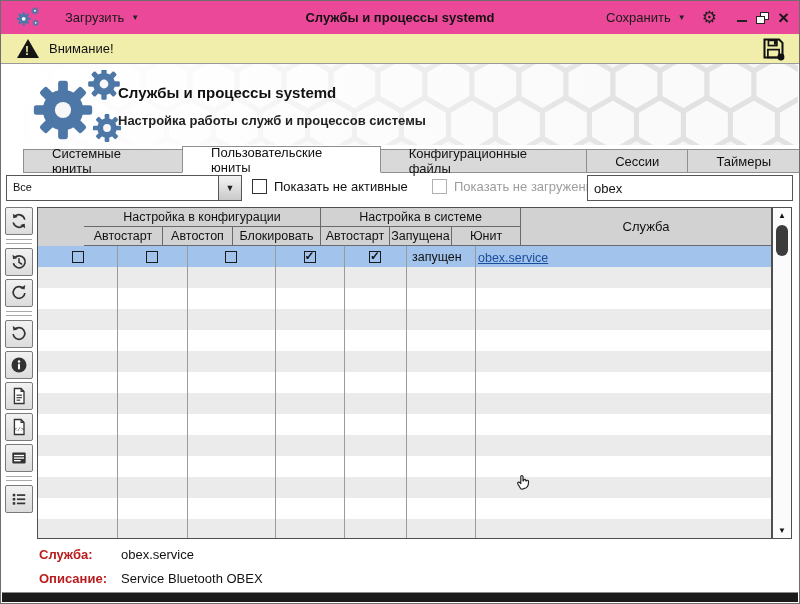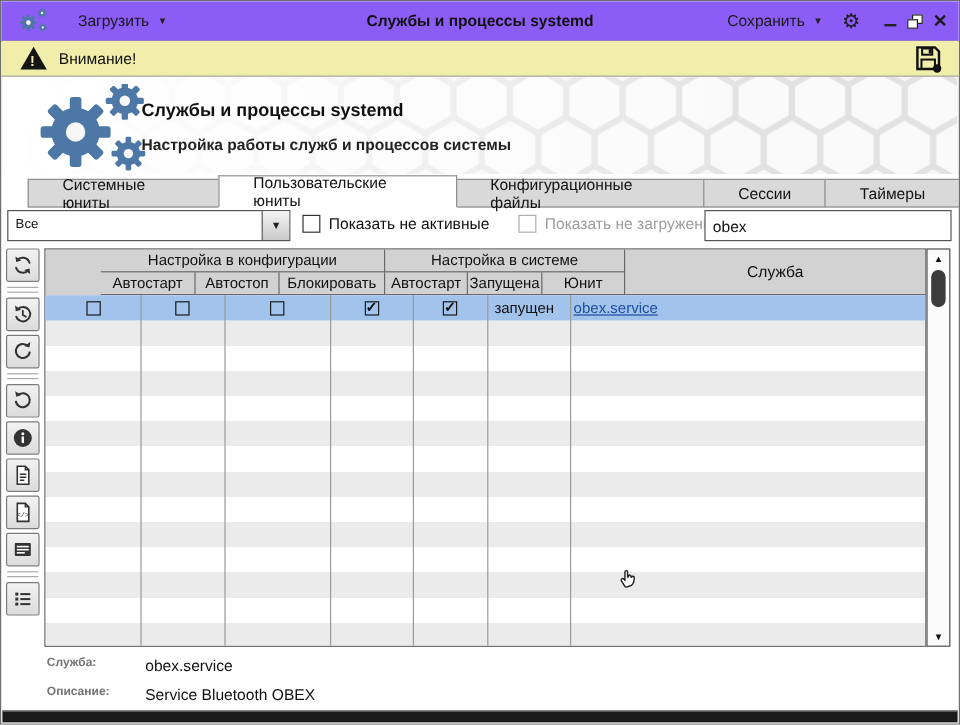--- a/index.html
+++ b/index.html
@@ -4,21 +4,21 @@
 <style>
   * { box-sizing: border-box; margin: 0; padding: 0; }
   html,body { background:#e8e8e8; font-family:"Liberation Sans", sans-serif; }
   .window {
     position:relative; width:800px; height:604px; background:#fff;
     border:1px solid #6e6e6e; overflow:hidden;
   }
   
   .titlebar {
     position:absolute; top:0; left:0; right:0; height:34px;
-    background:#8b5cf6; border-bottom:1px solid #4a4a4a;
+    background:#ec4899; border-bottom:1px solid #4a4a4a;
     display:flex; align-items:center;
   }
   .app-gears { margin-left:12px; }
   .menu-btn { display:flex; align-items:center; gap:7px; margin-left:20px;
     font-size:13px; color:#1a1a1a; cursor:default; }
   .dd-arrow { font-size:8px; color:#222; line-height:1; }
   .tb-title { position:absolute; left:50%; transform:translateX(-50%);
     font-size:13px; font-weight:bold; color:#111; white-space:nowrap; }
   .tb-right { margin-left:auto; display:flex; align-items:center; gap:16px; padding-right:10px; }
   .gear-glyph { font-size:17px; color:#1c1c1c; line-height:1; }
@@ -103,21 +103,21 @@
   .scrollbar { position:absolute; left:771px; top:1px; width:20px; height:332px;
     border:1px solid #4f4f4f; background:#fbfbfb; }
   .sb-btn { position:absolute; left:0; right:0; height:15px; display:flex;
     align-items:center; justify-content:center; font-size:8px; color:#111; }
   .sb-up { top:0; } .sb-down { bottom:0; }
   .sb-thumb { position:absolute; top:17px; left:3px; width:12px; height:31px;
     background:#3c3c3c; border-radius:6px; }
   
   .details { position:absolute; top:546px; left:38px; }
   .drow { display:flex; margin-bottom:9px; }
-  .dlabel { width:82px; font-size:10px; font-weight:600; color:#737373; }
+  .dlabel { width:82px; font-size:13px; font-weight:600; color:#b91c1c; }
   .dvalue { font-size:13px; color:#111; }
   
   .bottombar { position:absolute; left:1px; right:1px; bottom:1px; height:10px;
     background:#1b1b1b; border-top:1px solid #8a8a8a; }
   
   .cursor { position:absolute; left:512px; top:264px; z-index:5; }
 </style>
 </head>
 <body>
 

